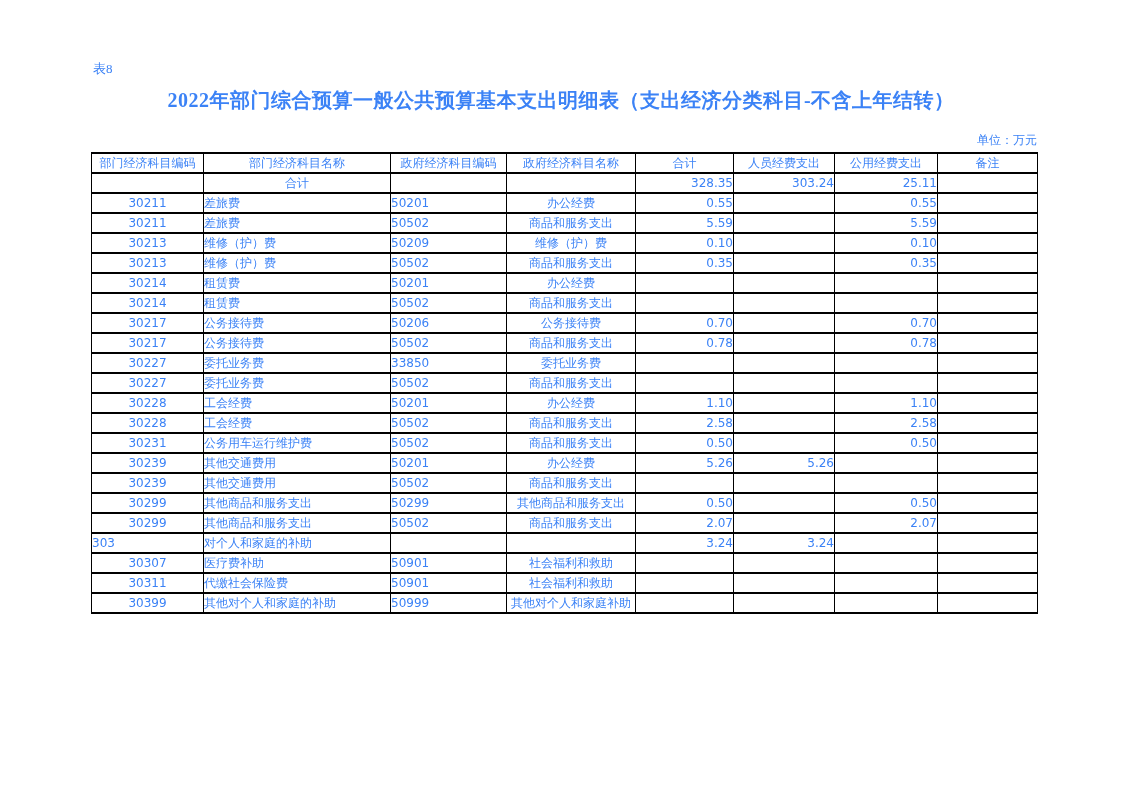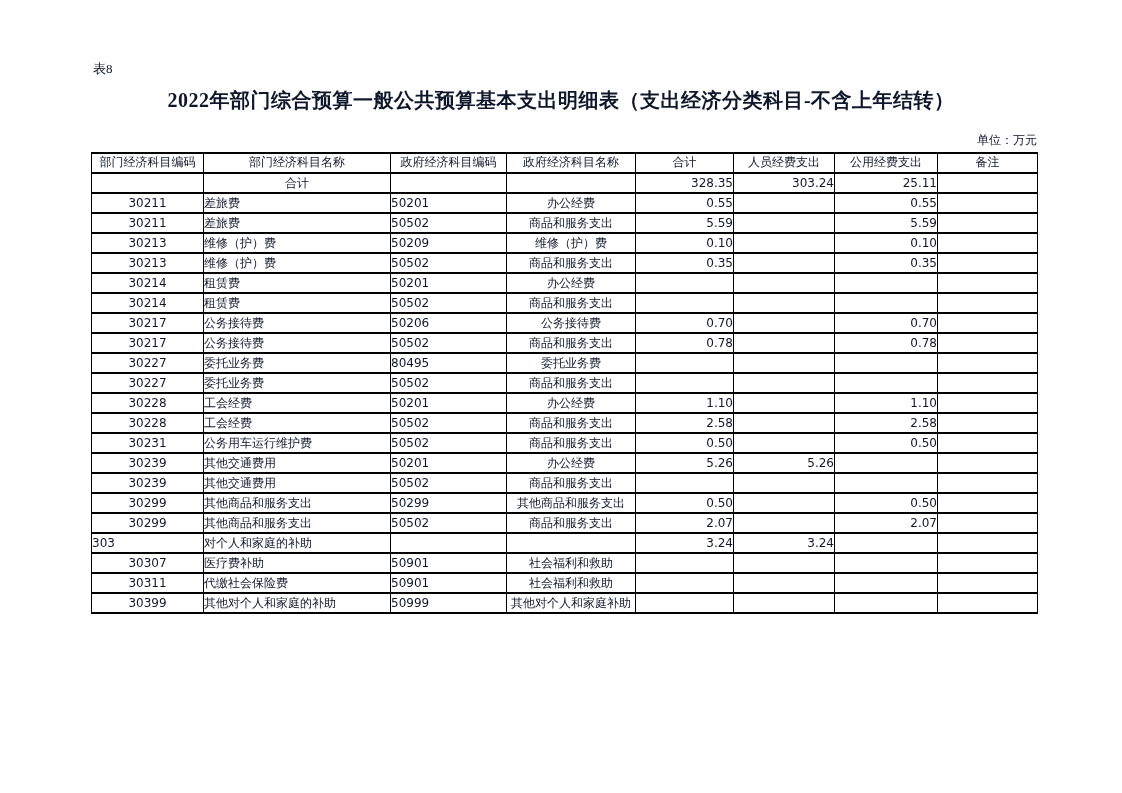--- a/index.html
+++ b/index.html
@@ -1,21 +1,21 @@
 <!DOCTYPE html>
 <html><head>
 <meta charset="utf-8">
 <style>
   html,body { margin:0; padding:0; background:#ffffff; }
   .page {
     position:relative;
     width:1122px; height:793px;
     background:#ffffff;
     font-family:"Liberation Serif", serif;
-    color:#0f172a;
+    color:#3b82f6;
     overflow:hidden;
   }
   .table-label {
     position:absolute; left:93px; top:61px;
     font-size:13px; line-height:16px;
   }
   .doc-title {
     position:absolute; left:0; right:0; top:87px;
     margin:0; text-align:center;
     font-size:20px; font-weight:bold; line-height:26px;
@@ -36,21 +36,21 @@
     border-top-width:2px; border-bottom-width:2px;
     height:18px; line-height:18px;
     padding:0; margin:0;
     font-size:12px;
     vertical-align:middle;
     white-space:nowrap; overflow:hidden;
     background:#fff;
   }
   table.budget th {
     font-weight:normal; text-align:center;
-    font-family:Liberation Mono, monospace;
+    font-family:Liberation Serif, serif;
   }
   .c-deptcode { font-family:"DejaVu Sans", sans-serif; font-size:12.5px; text-align:left; }
   .c-deptname { font-family:"Liberation Serif", serif; text-align:left; }
   .c-govcode  { font-family:"DejaVu Sans", sans-serif; font-size:12.5px; text-align:left; padding-left:4px; }
   .c-govname  { font-family:"Liberation Serif", serif; text-align:center; }
   .c-num      { font-family:"DejaVu Sans", sans-serif; font-size:12.5px; text-align:right; padding-right:5px; }
   .c-remark   { }
   .ind-code { padding-left:26px;text-align:center; }
   .ind-name { padding-left:24px;font-family:Liberation Serif, serif; }
   .flush    { padding-left:2px; }
@@ -173,21 +173,21 @@
           <td class="c-govcode">50502</td>
           <td class="c-govname">商品和服务支出</td>
           <td class="c-num">0.78</td>
           <td class="c-num"></td>
           <td class="c-num">0.78</td>
           <td class="c-remark"></td>
         </tr>
         <tr>
           <td class="c-deptcode ind-code">30227</td>
           <td class="c-deptname ind-name">委托业务费</td>
-          <td class="c-govcode">80495</td>
+          <td class="c-govcode">33850</td>
           <td class="c-govname">委托业务费</td>
           <td class="c-num"></td>
           <td class="c-num"></td>
           <td class="c-num"></td>
           <td class="c-remark"></td>
         </tr>
         <tr>
           <td class="c-deptcode ind-code">30227</td>
           <td class="c-deptname ind-name">委托业务费</td>
           <td class="c-govcode">50502</td>

